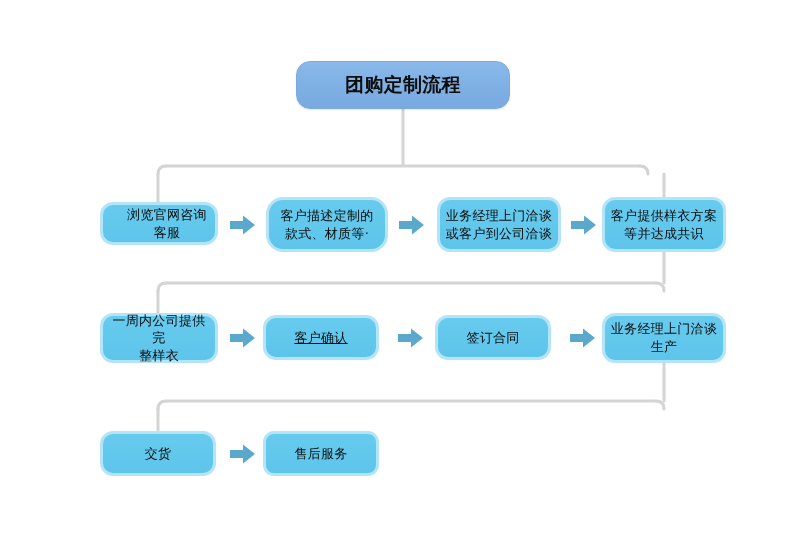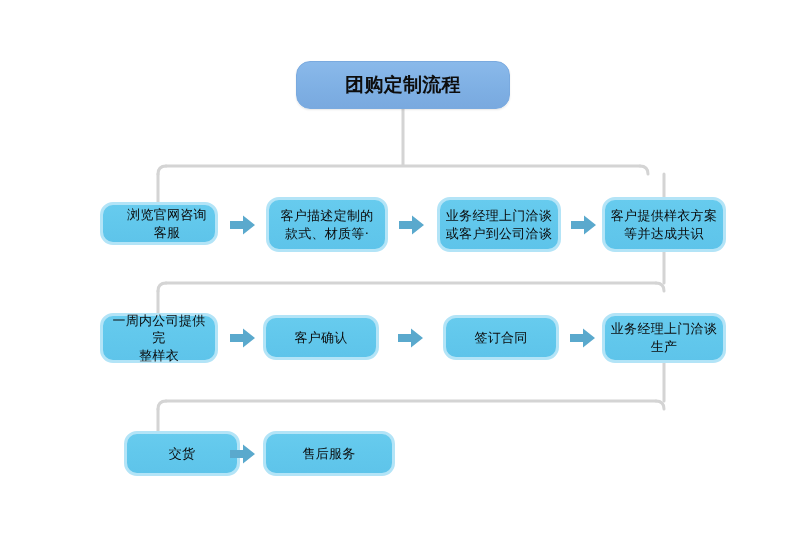--- a/index.html
+++ b/index.html
@@ -98,21 +98,21 @@
         <path d="M 166 283 Q 158 283 158 291" stroke="#d4d4d4" fill="none" stroke-width="3"></path>
         <path d="M 656 283 Q 664 283 664 291" stroke="#d4d4d4" fill="none" stroke-width="3"></path>
         <path d="M 166 401 Q 158 401 158 409" stroke="#d4d4d4" fill="none" stroke-width="3"></path>
         <path d="M 656 401 Q 664 401 664 409" stroke="#d4d4d4" fill="none" stroke-width="3"></path>
       </g>
   </svg>
 
   <div id="nodes-layer">
       <div class="node title" style="left: 296px; top: 61px; width: 214px; height: 48px;"><span class="node-label">团购定制流程</span></div>
       <div class="node step" style="left: 100px; top: 202px; width: 118px; height: 43px; padding-left: 16px;"><span class="node-label">浏览官网咨询客服</span></div>
-      <div class="node step" style="left: 266px; top: 197px; width: 122px; height: 55px;"><span class="node-label">客户描述定制的
+      <div class="node step" style="left: 266px; top: 197px; width: 122px; height: 55px; border-radius: 17px;"><span class="node-label">客户描述定制的
 款式、材质等·</span></div>
       <div class="node step" style="left: 437px; top: 197px; width: 124px; height: 55px; justify-content: center;"><span class="node-label">业务经理上门洽谈
 或客户到公司洽谈</span></div>
       <div class="node step" style="left: 602px; top: 197px; width: 124px; height: 55px; text-align: center;"><span class="node-label">客户提供样衣方案
 等并达成共识</span></div>
       <div class="arrow" style="left: 230px; top: 214px;">
         <svg width="26" height="22" viewBox="0 0 26 22" xmlns="http://www.w3.org/2000/svg">
           <path d="M0 7 H13 V1.5 L25 11 L13 20.5 V15 H0 Z" fill="#5aa9cd"></path>
         </svg>
       </div>
@@ -121,41 +121,41 @@
           <path d="M0 7 H13 V1.5 L25 11 L13 20.5 V15 H0 Z" fill="#5aa9cd"></path>
         </svg>
       </div>
       <div class="arrow" style="left: 571px; top: 214px;">
         <svg width="26" height="22" viewBox="0 0 26 22" xmlns="http://www.w3.org/2000/svg">
           <path d="M0 7 H13 V1.5 L25 11 L13 20.5 V15 H0 Z" fill="#5aa9cd"></path>
         </svg>
       </div>
       <div class="node step" style="left: 100px; top: 313px; width: 118px; height: 50px; border-radius: 13px;"><span class="node-label">一周内公司提供完
 整样衣</span></div>
-      <div class="node step" style="left: 263px; top: 315px; width: 116px; height: 45px;"><span class="node-label">客户确认</span></div>
-      <div class="node step" style="left: 435px; top: 315px; width: 116px; height: 45px; margin-left: 8px;"><span class="node-label">签订合同</span></div>
+      <div class="node step" style="left: 263px; top: 315px; width: 116px; height: 45px; text-decoration: underline;"><span class="node-label">客户确认</span></div>
+      <div class="node step" style="left: 435px; top: 315px; width: 116px; height: 45px;"><span class="node-label">签订合同</span></div>
       <div class="node step" style="left: 602px; top: 313px; width: 124px; height: 50px;"><span class="node-label">业务经理上门洽谈
 生产</span></div>
       <div class="arrow" style="left: 230px; top: 327px;">
         <svg width="26" height="22" viewBox="0 0 26 22" xmlns="http://www.w3.org/2000/svg">
           <path d="M0 7 H13 V1.5 L25 11 L13 20.5 V15 H0 Z" fill="#5aa9cd"></path>
         </svg>
       </div>
       <div class="arrow" style="left: 398px; top: 327px;">
         <svg width="26" height="22" viewBox="0 0 26 22" xmlns="http://www.w3.org/2000/svg">
           <path d="M0 7 H13 V1.5 L25 11 L13 20.5 V15 H0 Z" fill="#5aa9cd"></path>
         </svg>
       </div>
       <div class="arrow" style="left: 570px; top: 327px;">
         <svg width="26" height="22" viewBox="0 0 26 22" xmlns="http://www.w3.org/2000/svg">
           <path d="M0 7 H13 V1.5 L25 11 L13 20.5 V15 H0 Z" fill="#5aa9cd"></path>
         </svg>
       </div>
-      <div class="node step" style="left: 100px; top: 431px; width: 116px; height: 45px; margin-left: 24px;"><span class="node-label">交货</span></div>
-      <div class="node step" style="left: 263px; top: 431px; width: 132px; height: 45px;"><span class="node-label">售后服务</span></div>
+      <div class="node step" style="left: 100px; top: 431px; width: 116px; height: 45px;"><span class="node-label">交货</span></div>
+      <div class="node step" style="left: 263px; top: 431px; width: 116px; height: 45px; border-radius: 11px;"><span class="node-label">售后服务</span></div>
       <div class="arrow" style="left: 230px; top: 443px;">
         <svg width="26" height="22" viewBox="0 0 26 22" xmlns="http://www.w3.org/2000/svg">
           <path d="M0 7 H13 V1.5 L25 11 L13 20.5 V15 H0 Z" fill="#5aa9cd"></path>
         </svg>
       </div>
     </div>
 
 </div>
 
 </body></html>

